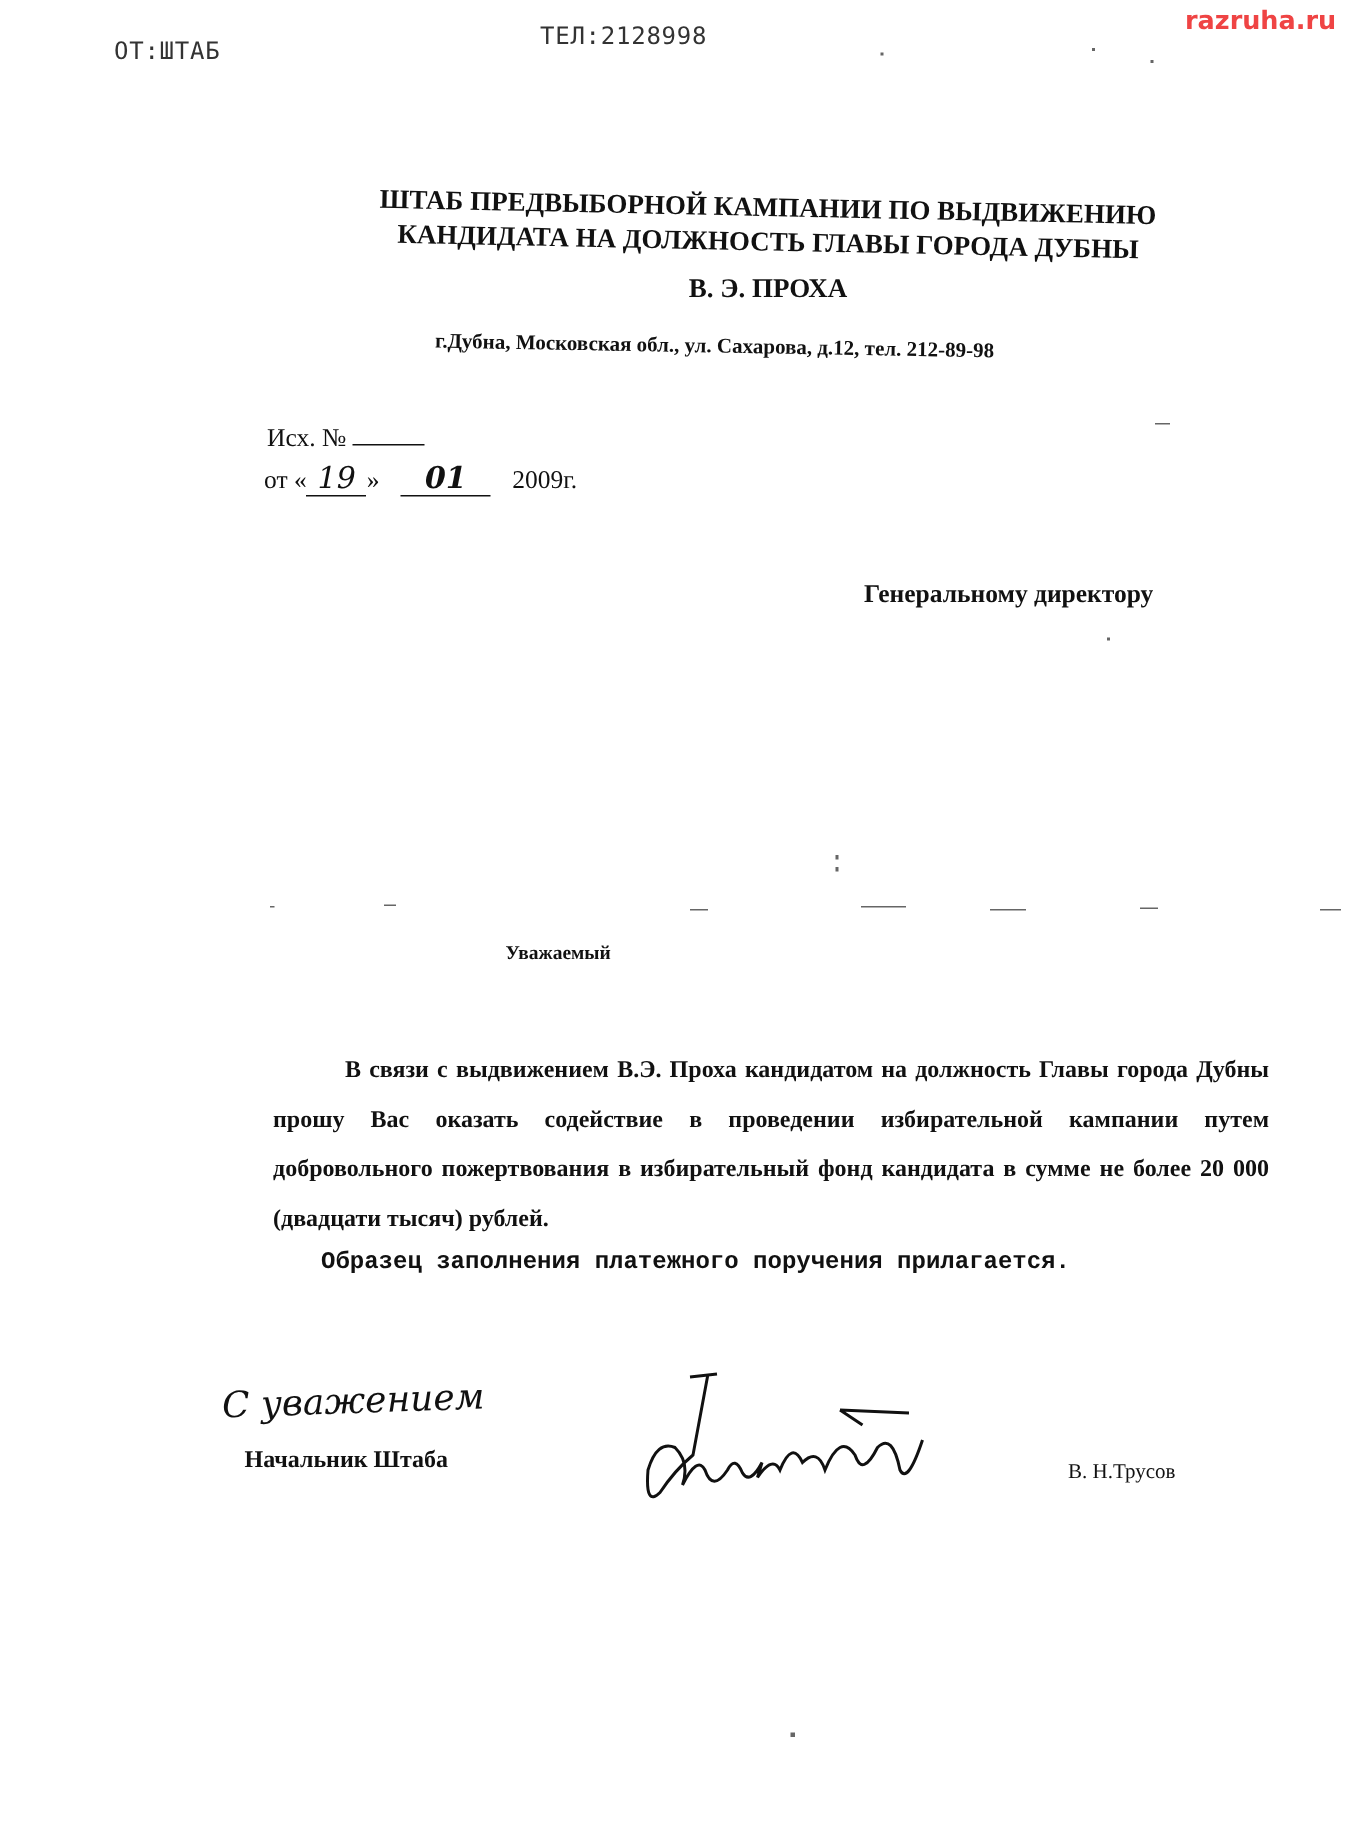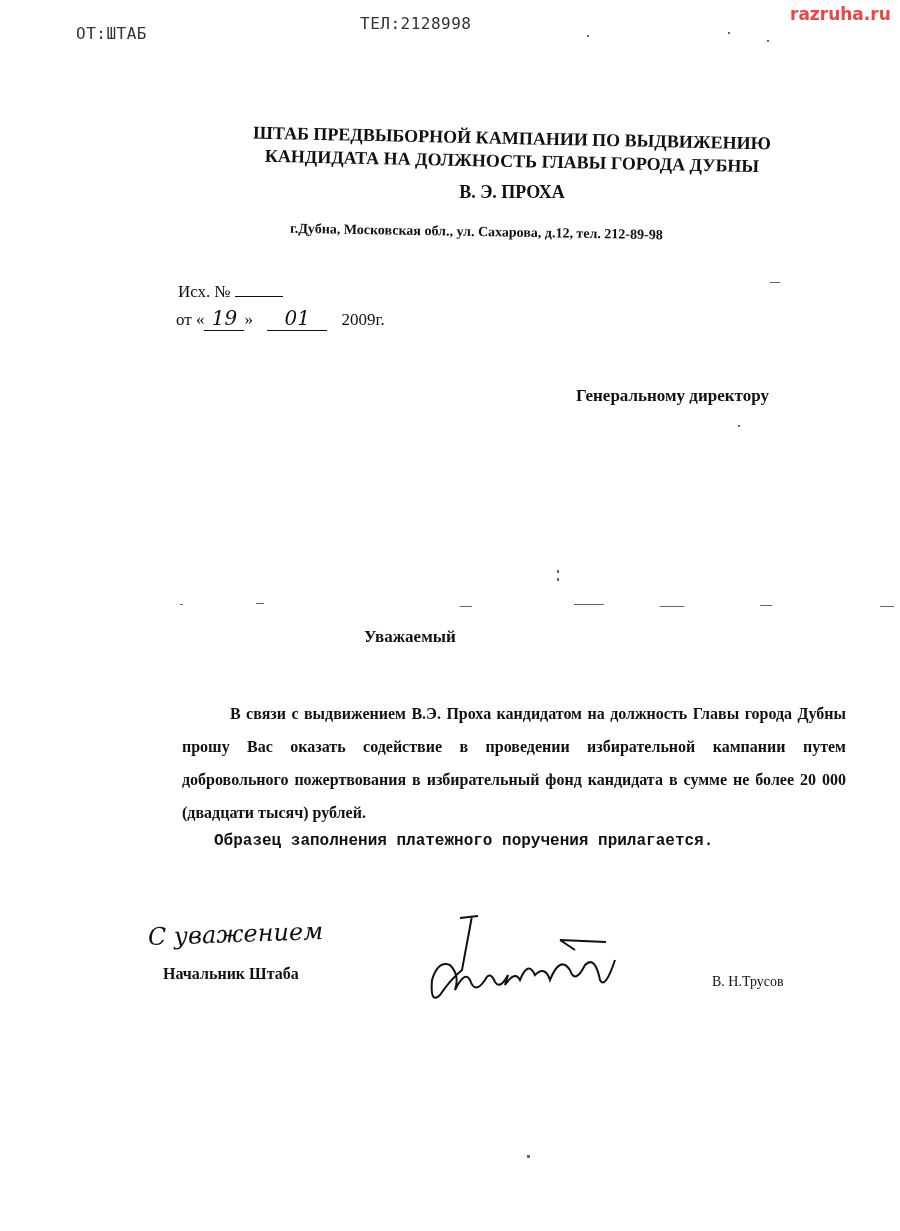--- a/index.html
+++ b/index.html
@@ -46,27 +46,27 @@
 <div class="abs hdr" style="top:151px; left:62px; transform:rotate(1.2deg);">КАНДИДАТА НА ДОЛЖНОСТЬ ГЛАВЫ ГОРОДА ДУБНЫ</div>
 <div class="abs hdr" style="top:182px; left:62px;">В. Э. ПРОХА</div>
 <div class="abs addr" style="left:290px; top:224px; transform:rotate(1deg);">г.Дубна, Московская обл., ул. Сахарова, д.12, тел. 212-89-98</div>
 
 <div class="abs" style="left:178px; top:282px; font-size:17px;">
   <span>Исх. №</span>
   <span class="uline" style="width:48px;"></span>
 </div>
 <div class="abs" style="left:176px; top:306px; font-size:17px;">
   <span>от «</span><span class="uline hand" style="width:40px;text-align:center;">19</span><span>»</span>
-  <span class="uline hand" style="width:60px; margin-left:10px;">01</span>
+  <span class="uline hand" style="width:60px; margin-left:10px;font-weight:bold;">01</span>
   <span style="margin-left:10px;">2009г.</span>
 </div>
 
 <div class="abs" style="left:576px; top:386px; font-size:17px; font-weight:bold;">Генеральному директору</div>
 
-<div class="abs" style="left:364px; top:627px; font-size:17px; font-weight:bold;">Уважаемый</div>
+<div class="abs" style="left:337px; top:627px; font-size:13px; font-weight:bold;">Уважаемый</div>
 
 <div class="para" style="top:697px; text-indent:48px;margin-left:16px;">В связи с выдвижением В.Э. Проха  кандидатом  на должность Главы города  Дубны прошу Вас оказать содействие в проведении избирательной кампании  путем  добровольного пожертвования в избирательный фонд кандидата в сумме не более 20 000 (двадцати тысяч) рублей.</div>
 <div class="abs body-text" style="left:214px; top:832px;font-family:Liberation Mono, monospace;">Образец  заполнения платежного поручения прилагается.</div>
 
 <div class="abs hand" style="left:148px; top:920px; font-size:24px; transform:rotate(-2deg);">С уважением</div>
 <div class="abs body-text" style="left:163px; top:965px;text-align:center;">Начальник Штаба</div>
 
 <div class="abs sig" style="left:410px; top:910px; width:220px; height:100px;">
   <svg width="220" height="100" viewBox="0 0 220 100">
     <path d="M50 8 L68 6 M62 6 L52 60 Q40 70 30 85 Q20 95 22 70 Q28 50 40 55 Q50 65 45 80 Q55 60 60 70 Q65 85 75 70 Q80 60 85 72 Q90 80 98 65 L95 75 Q105 60 110 70 Q118 50 125 65 Q135 55 140 70 Q150 45 160 60 Q165 75 175 55 Q185 45 190 70 Q195 80 205 50" fill="none" stroke="#111" stroke-width="2"></path>

